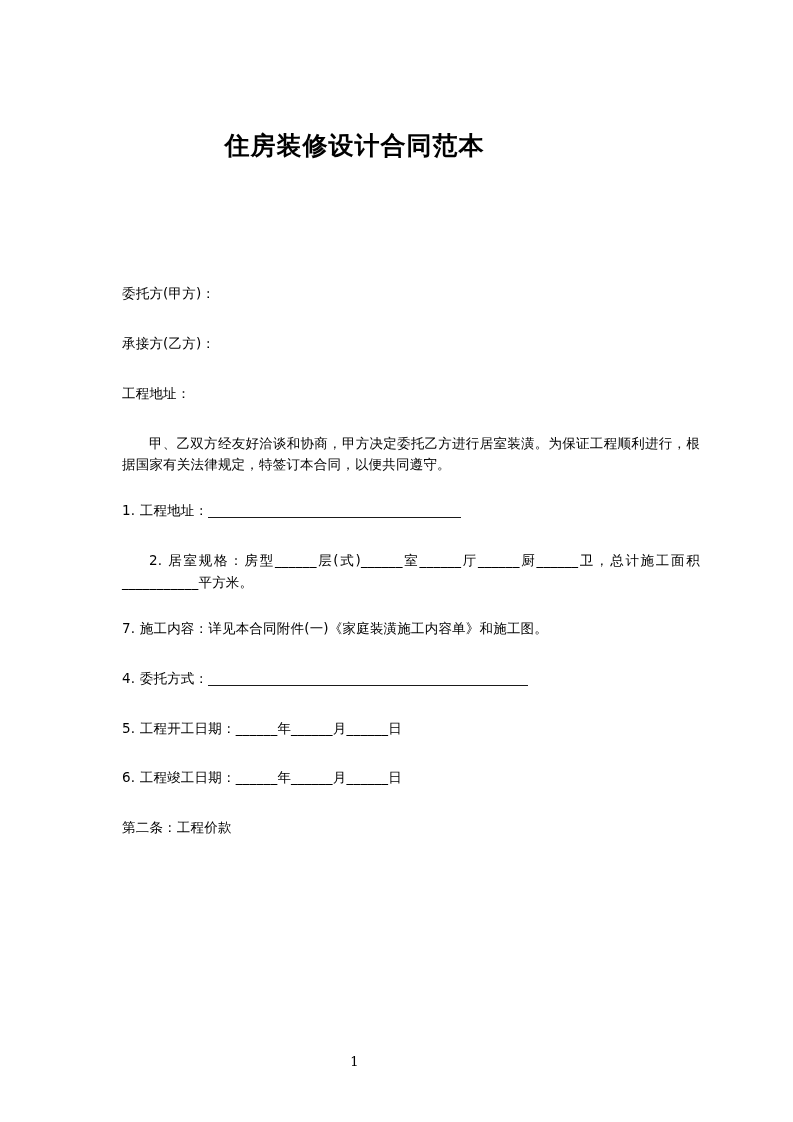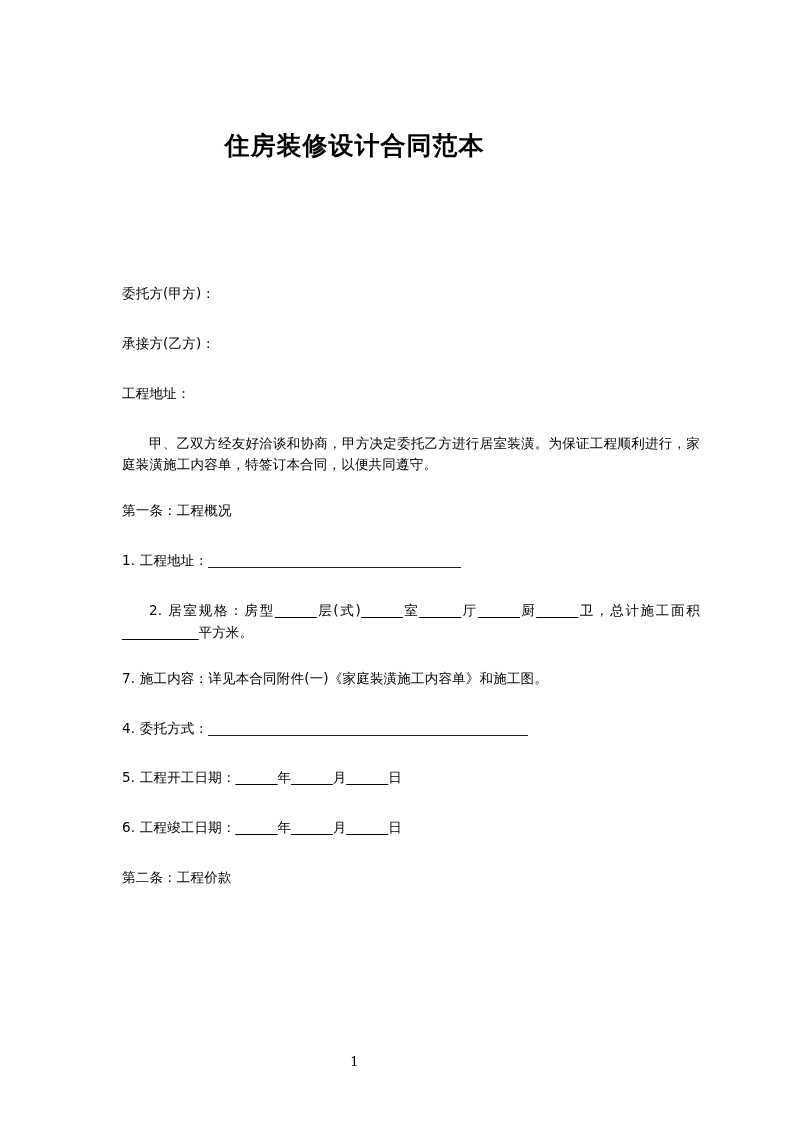--- a/index.html
+++ b/index.html
@@ -48,21 +48,20 @@
     word-break: break-all;
     letter-spacing: 0.2px;
   }
   .para.indent {
     text-indent: 2em;
   }
   .para.flow {
     margin-bottom: 24px;
   }
   .blank {
-    text-decoration: underline;
     text-underline-offset: 2px;
     white-space: pre;
   }
   .rule {
     display: inline-block;
     border-bottom: 1px solid #1a1a1a;
     vertical-align: -3px;
     height: 1em;
   }
   .rule-addr { width: 253px; }
@@ -85,23 +84,22 @@
   <div class="doc-title">住房装修设计合同范本</div>
 
   <div class="body-block">
 
     <p class="para"><span>委托方(甲方)：</span></p>
 
     <p class="para"><span>承接方(乙方)：</span></p>
 
     <p class="para"><span>工程地址：</span></p>
 
-    <p class="para indent flow">甲、乙双方经友好洽谈和协商，甲方决定委托乙方进行居室装潢。为保证工程顺利进行，家庭装潢施工内容单，特签订本合同，以便共同遵守。</p>
+    <p class="para indent flow">甲、乙双方经友好洽谈和协商，甲方决定委托乙方进行居室装潢。为保证工程顺利进行，根据国家有关法律规定，特签订本合同，以便共同遵守。</p>
 
-    <p class="para"><span>第一条：工程概况</span></p>
 
     <p class="para"><span>1. 工程地址：</span><span class="rule rule-addr"></span></p>
 
     <p class="para indent flow"><span>2. 居室规格：房型</span><span class="blank">______</span><span>层(式)</span><span class="blank">______</span><span>室</span><span class="blank">______</span><span>厅</span><span class="blank">______</span><span>厨</span><span class="blank">______</span><span>卫</span><span>，总计施工面积</span><span class="blank">___________</span><span>平方米。</span></p>
 
     <p class="para"><span>7. 施工内容：详见本合同附件(一)《家庭装潢施工内容单》和施工图。</span></p>
 
     <p class="para"><span>4. 委托方式：</span><span class="rule rule-mode"></span></p>
 
     <p class="para"><span>5. 工程开工日期：</span><span class="blank">______</span><span>年</span><span class="blank">______</span><span>月</span><span class="blank">______</span><span>日</span></p>

